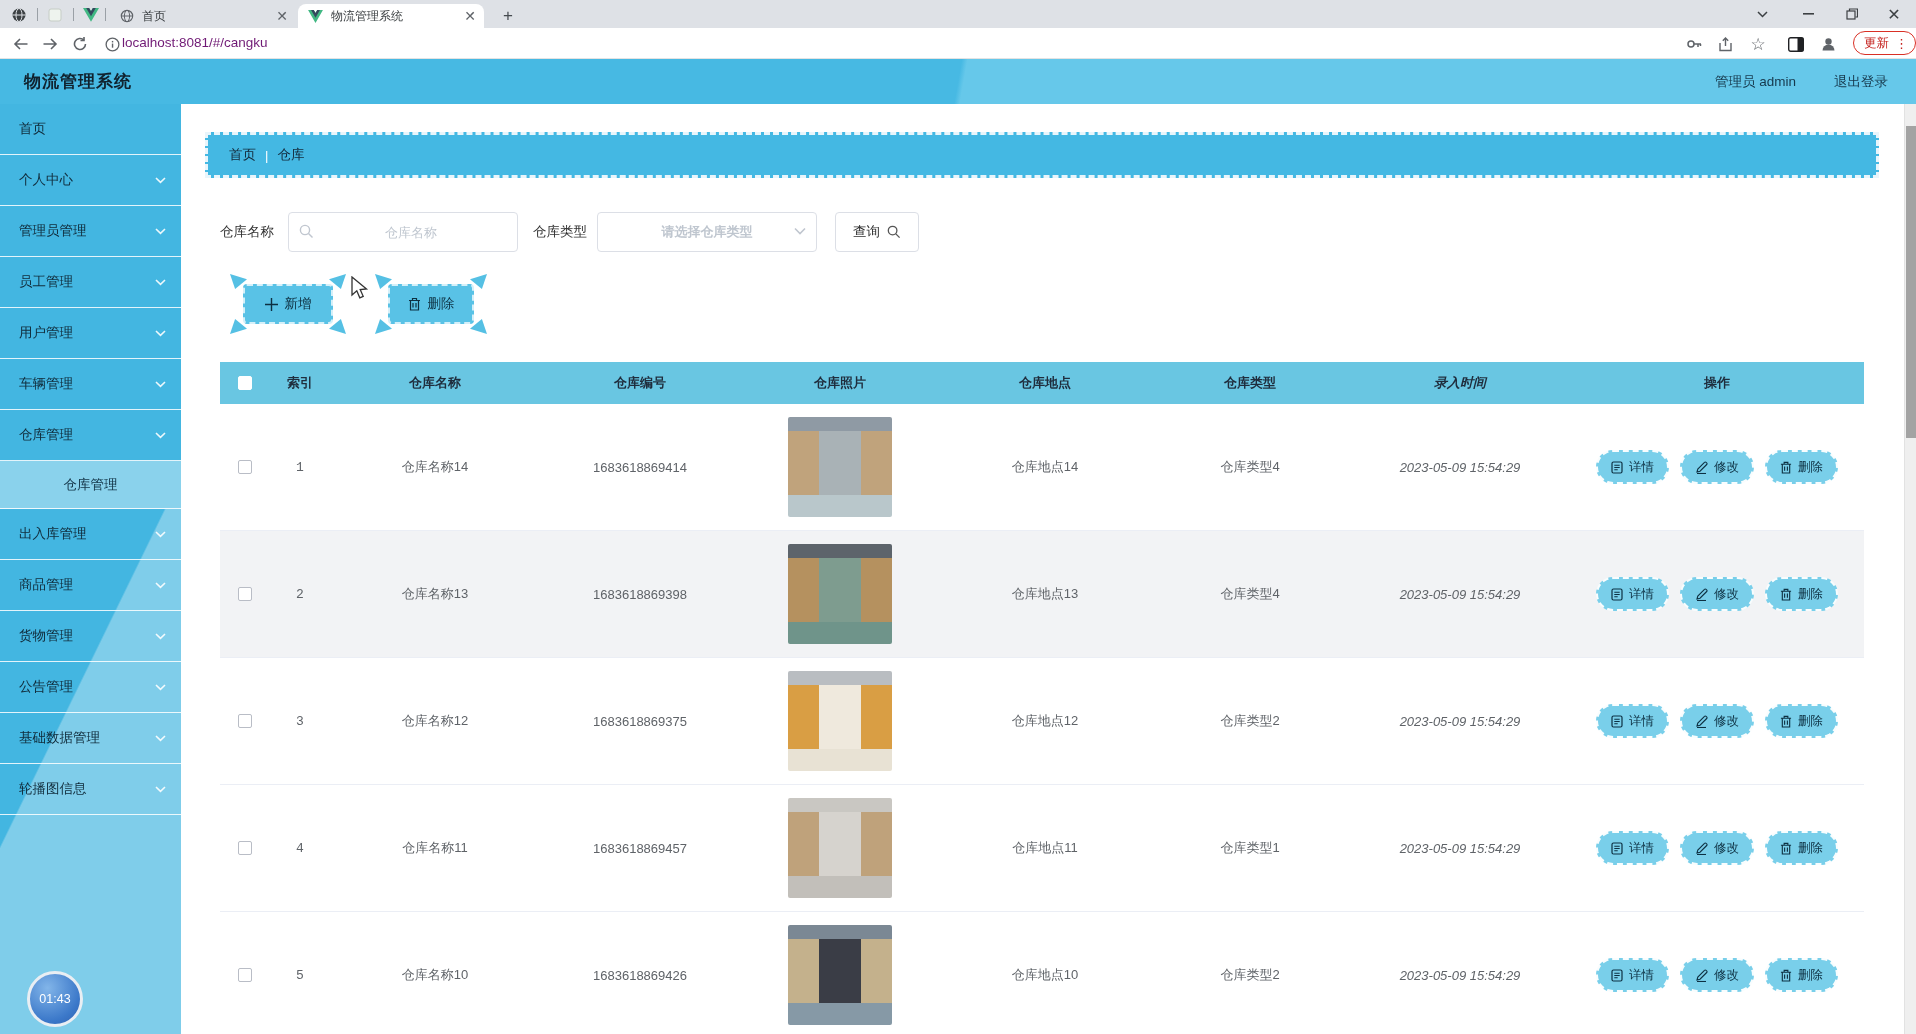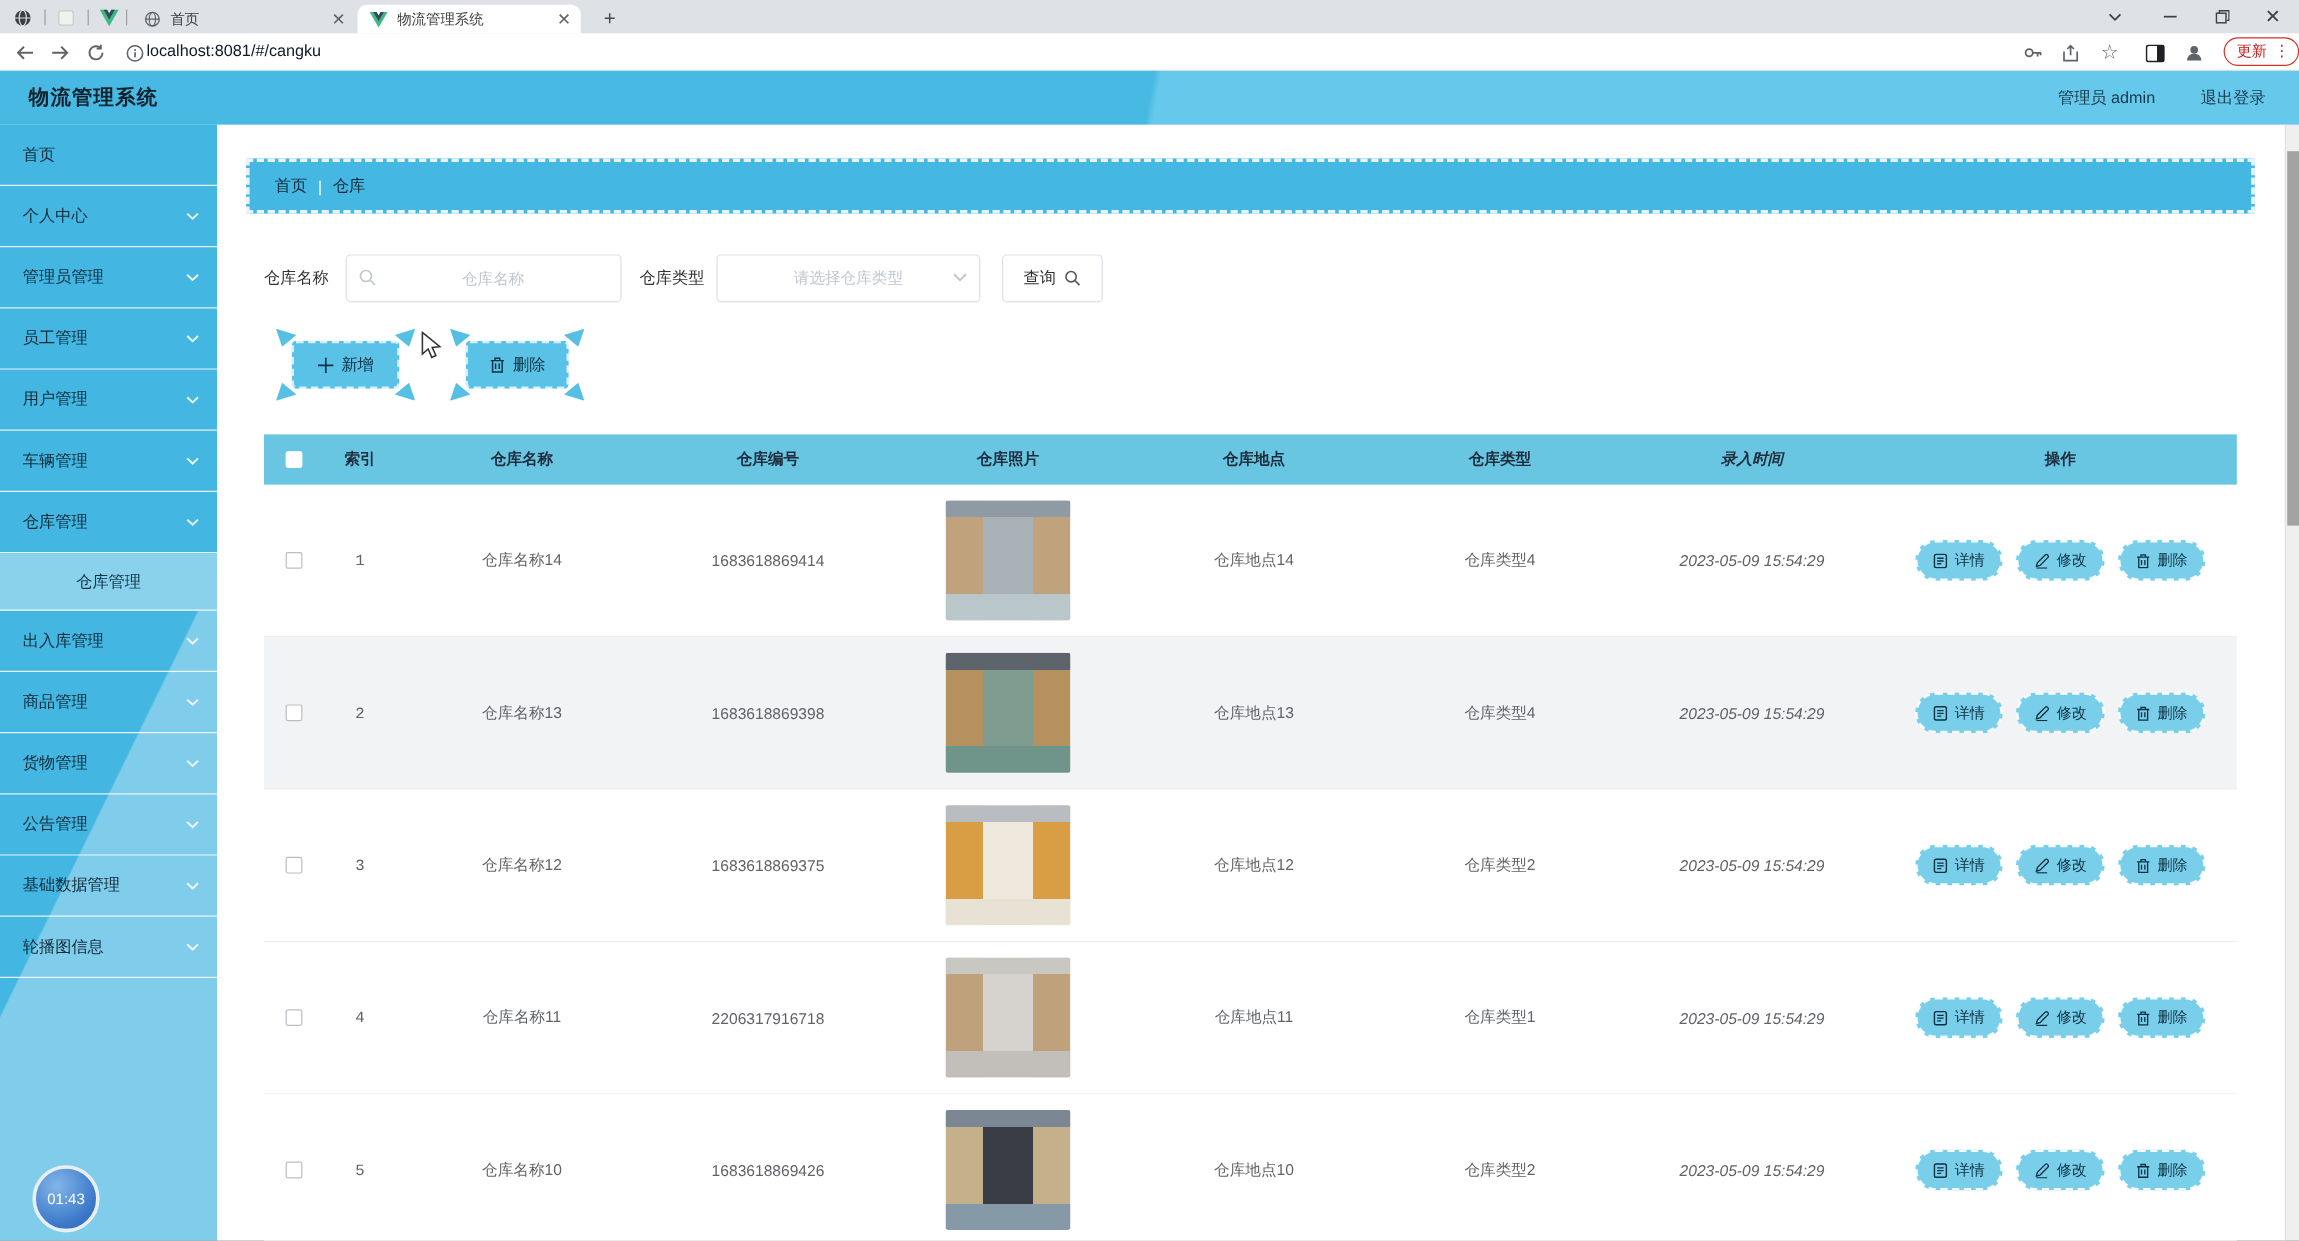--- a/index.html
+++ b/index.html
@@ -11,21 +11,21 @@
   .pinned-tab{position:absolute;top:3px;width:26px;height:24px;display:flex;align-items:center;justify-content:center;border-radius:8px 8px 0 0;}
   .tab-sep{position:absolute;top:8px;width:1px;height:13px;background:#9aa0a6;}
   .tab{position:absolute;top:4px;height:24px;display:flex;align-items:center;gap:8px;padding:0 8px 0 10px;font-size:12px;color:#3c4043;width:186px;}
   .tab.active{background:#ffffff;border-radius:8px 8px 0 0;}
   .tab .t-title{flex:1;white-space:nowrap;overflow:hidden;}
   .tab .tab-x{color:#5f6368;font-size:14px;line-height:14px;}
   .newtab{position:absolute;top:5px;left:496px;width:24px;height:22px;text-align:center;font-size:17px;color:#454a4f;line-height:21px;}
   .winctl{position:absolute;top:0;height:28px;width:44px;display:flex;align-items:center;justify-content:center;color:#3c4043;}
   .urlbar{position:absolute;left:0;top:28px;width:1916px;height:31px;background:#fff;border-bottom:1px solid #e3e3e3;}
   .nav-ic{position:absolute;top:4px;width:24px;height:24px;display:flex;align-items:center;justify-content:center;color:#5f6368;font-size:16px;}
-  .url-text{position:absolute;left:122px;top:0;height:30px;line-height:30px;font-size:13.5px;color:#0f172a;}
+  .url-text{position:absolute;left:122px;top:0;height:30px;line-height:30px;font-size:13.5px;color:#701a75;}
   .right-ic{position:absolute;top:4px;width:24px;height:24px;display:flex;align-items:center;justify-content:center;color:#5f6368;font-size:15px;}
   .update-pill{position:absolute;left:1853px;top:3px;height:24px;border:1.5px solid #d93025;border-radius:12px;display:flex;align-items:center;gap:6px;padding:0 7px 0 10px;color:#c5221f;font-size:12.5px;background:#fff;}
 
   
   .app-header{position:absolute;left:0;top:59px;width:1916px;height:45px;
     background:linear-gradient(100deg,#47b9e3 50%,#66c8ea 50.3%);}
   .app-title{position:absolute;left:24px;top:0;height:45px;line-height:45px;font-size:17px;font-weight:bold;color:#10222e;letter-spacing:1px;}
   .hdr-right{position:absolute;right:28px;top:0;height:45px;display:flex;align-items:center;gap:38px;font-size:13.5px;color:#16384c;}
 
   
@@ -46,21 +46,21 @@
     border:3px dashed #e9f5fb;display:flex;align-items:center;padding-left:21px;font-size:13.5px;color:#13293a;}
   .breadcrumb .sep{color:#fff;margin:0 9px;font-size:13px;}
 
   .filters{position:absolute;left:0;top:108px;width:1700px;height:40px;}
   .f-label{position:absolute;top:0;height:40px;line-height:40px;font-size:13.5px;color:#333;}
   .f-input{position:absolute;left:107px;top:0;width:230px;height:40px;border:1px solid #dcdfe6;border-radius:4px;background:#fff;
     text-align:center;font-size:13px;color:#606266;padding:0 12px 0 28px;outline:none;}
   .f-input::placeholder{color:#bfc6cf;}
   .f-search-ic{position:absolute;left:118px;top:12px;}
   .f-select{position:absolute;left:416px;top:0;width:220px;height:40px;border:1px solid #dcdfe6;border-radius:4px;background:#fff;
-    display:flex;align-items:center;justify-content:center;font-size:13px;color:#bfc6cf;}
+    display:flex;align-items:center;justify-content:center;font-size:13px;color:#bfc6cf;font-weight:bold;}
   .f-select .sel-chev{position:absolute;right:10px;top:14px;}
   .f-query{position:absolute;left:654px;top:0;height:40px;width:84px;border:1px solid #dcdfe6;border-radius:4px;background:#fff;
     display:flex;align-items:center;justify-content:center;gap:7px;font-size:13.5px;color:#2f2f2f;}
 
   .toolbar{position:absolute;left:0;top:180px;height:40px;}
   .fancy-btn{position:absolute;top:0;height:40px;background:#59c2e6;border:2px dashed rgba(255,255,255,.75);border-radius:4px;
     display:flex;align-items:center;justify-content:center;gap:7px;font-size:13.5px;color:#0d3042;}
   .fb-add{left:62px;width:90px;}
   .fb-del{left:207px;width:86px;}
   .wing{position:absolute;width:17px;height:15px;background:#55c0e4;}
@@ -506,21 +506,21 @@
       </div>
     </div>
   </div>
 
   <div class="trow">
     <div class="c c1">
               <span class="cb"></span>
             </div>
     <div class="c c2">4</div>
     <div class="c c3">仓库名称11</div>
-    <div class="c c4">2206317916718</div>
+    <div class="c c4">1683618869457</div>
     <div class="c c5">
               <div class="photo" style="background: linear-gradient(rgb(201, 199, 194) 0px, rgb(201, 199, 194) 14%, rgba(0, 0, 0, 0) 14%), linear-gradient(rgba(0, 0, 0, 0) 78%, rgb(194, 191, 186) 78%), linear-gradient(90deg, rgb(191, 162, 123) 0px, rgb(191, 162, 123) 30%, rgb(214, 211, 206) 30%, rgb(214, 211, 206) 70%, rgb(191, 162, 123) 70%);"></div>
             </div>
     <div class="c c6">仓库地点11</div>
     <div class="c c7">仓库类型1</div>
     <div class="c c8">2023-05-09 15:54:29</div>
     <div class="c c9">
       <div class="pill">
         <svg width="12" height="13" viewBox="0 0 12 13">
           <rect x="1" y="1" width="10" height="11" rx="1.5" fill="none" stroke="#0d3042" stroke-width="1.2"></rect>

